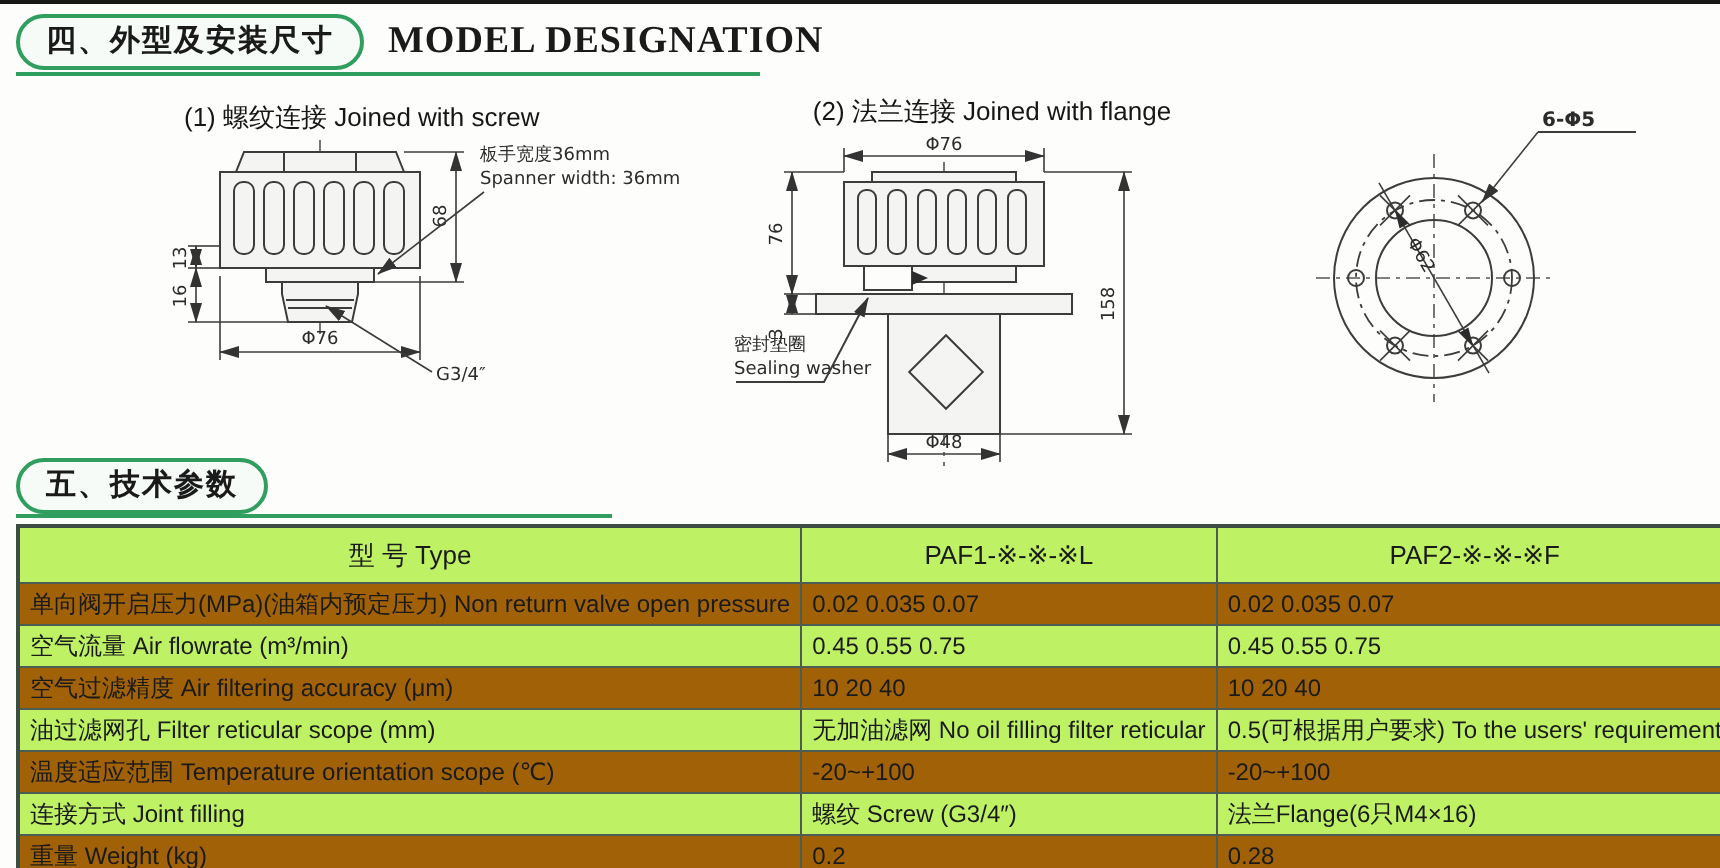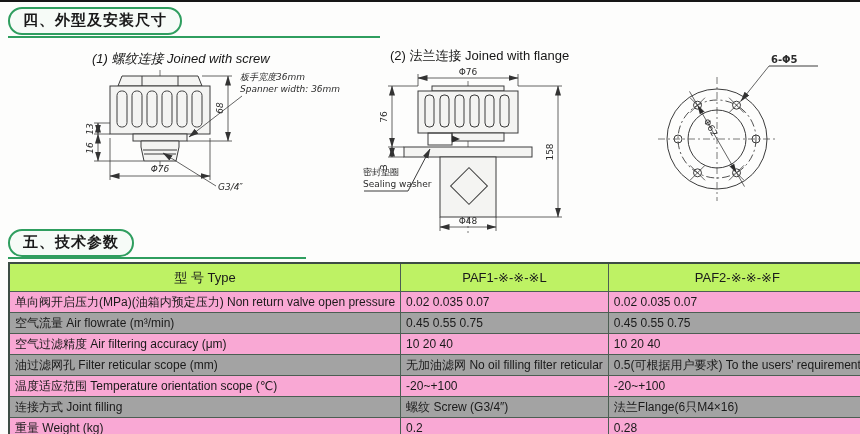--- a/index.html
+++ b/index.html
@@ -25,38 +25,39 @@
   svg rect.fill,svg polygon.fill{fill:#f4f4f2;}
   svg .cl{stroke-dasharray:7,3,2,3;stroke-width:0.8;stroke:#555;}
   svg .dash{stroke-dasharray:8,3,2,3;stroke-width:0.9;}
   svg .dim{stroke-width:0.8;}
   svg .solid{fill:#2b2b2b;stroke:none;}
 
   
   .ttable{position:absolute;left:8px;top:262px;border-collapse:collapse;table-layout:fixed;
           font-size:12px;}
   .ttable td{border:1px solid #4c5e53;height:20px;padding:0 5px;white-space:nowrap;
-             overflow:hidden;background:#f9a8d4;}
+             overflow:hidden;background:#a16207;}
   .ttable tr.hdr td{height:27px;background:#bef264;font-size:13px;text-align:center;}
-  .ttable tbody tr.alt td{background:#a3a3a3;}
+  .ttable tbody tr.alt td{background:#bef264;}
   .ttable td.val{text-align:left;}
   .ttable{border:2px solid #3d4d44;}
 </style>
 </head>
 <body>
 
 <div class="page">
   <div class="topline"></div>
 
   <div class="sec" style="top:7px;">
     <span class="sec-pill">四、外型及安装尺寸</span>
+    <span class="sec-title">MODEL DESIGNATION</span>
   </div>
   <div class="sec-underline" style="top:36px;width:372px;"></div>
 
-  <div class="fig" style="left:70px;top:50px;width:300px;font-style:italic;">
+  <div class="fig" style="left:70px;top:50px;width:300px;">
     <div class="fig-label" style="margin-left:22px;">(1) 螺纹连接 Joined with screw</div>
     <svg width="300" height="142" viewBox="0 0 300 142">
       <defs>
         <marker id="m1" markerWidth="10" markerHeight="8" refX="9.5" refY="3" orient="auto-start-reverse" markerUnits="userSpaceOnUse">
           <path d="M0,0L10,3L0,6Z" fill="#333"></path>
         </marker>
       </defs>
       <g>
         <line class="cl" x1="90" y1="2" x2="90" y2="101"></line>
         <polygon class="o fill" points="52,8 128,8 132,18 48,18"></polygon>
@@ -102,21 +103,21 @@
         <text x="148" y="122">G3/4″</text>
       </g>
       <g>
         <text x="170" y="12">板手宽度36mm</text>
         <text x="170" y="24">Spanner width: 36mm</text>
         <line class="dim" x1="172" y1="28" x2="119" y2="69" marker-end="url(#m1)"></line>
       </g>
     </svg>
   </div>
 
-  <div class="fig" style="left:362px;top:47px;width:240px;">
+  <div class="fig" style="left:362px;top:47px;width:240px;text-align:center;">
     <div class="fig-label" style="margin-left:28px;">(2) 法兰连接 Joined with flange</div>
     <svg width="232" height="172" viewBox="0 0 232 172">
       <defs>
         <marker id="m2" markerWidth="10" markerHeight="8" refX="9.5" refY="3" orient="auto-start-reverse" markerUnits="userSpaceOnUse">
           <path d="M0,0L10,3L0,6Z" fill="#333"></path>
         </marker>
         <pattern id="xh" width="6" height="6" patternUnits="userSpaceOnUse">
           <path d="M0,0 L6,6 M6,0 L0,6" stroke="#555" stroke-width="0.7"></path>
         </pattern>
       </defs>

